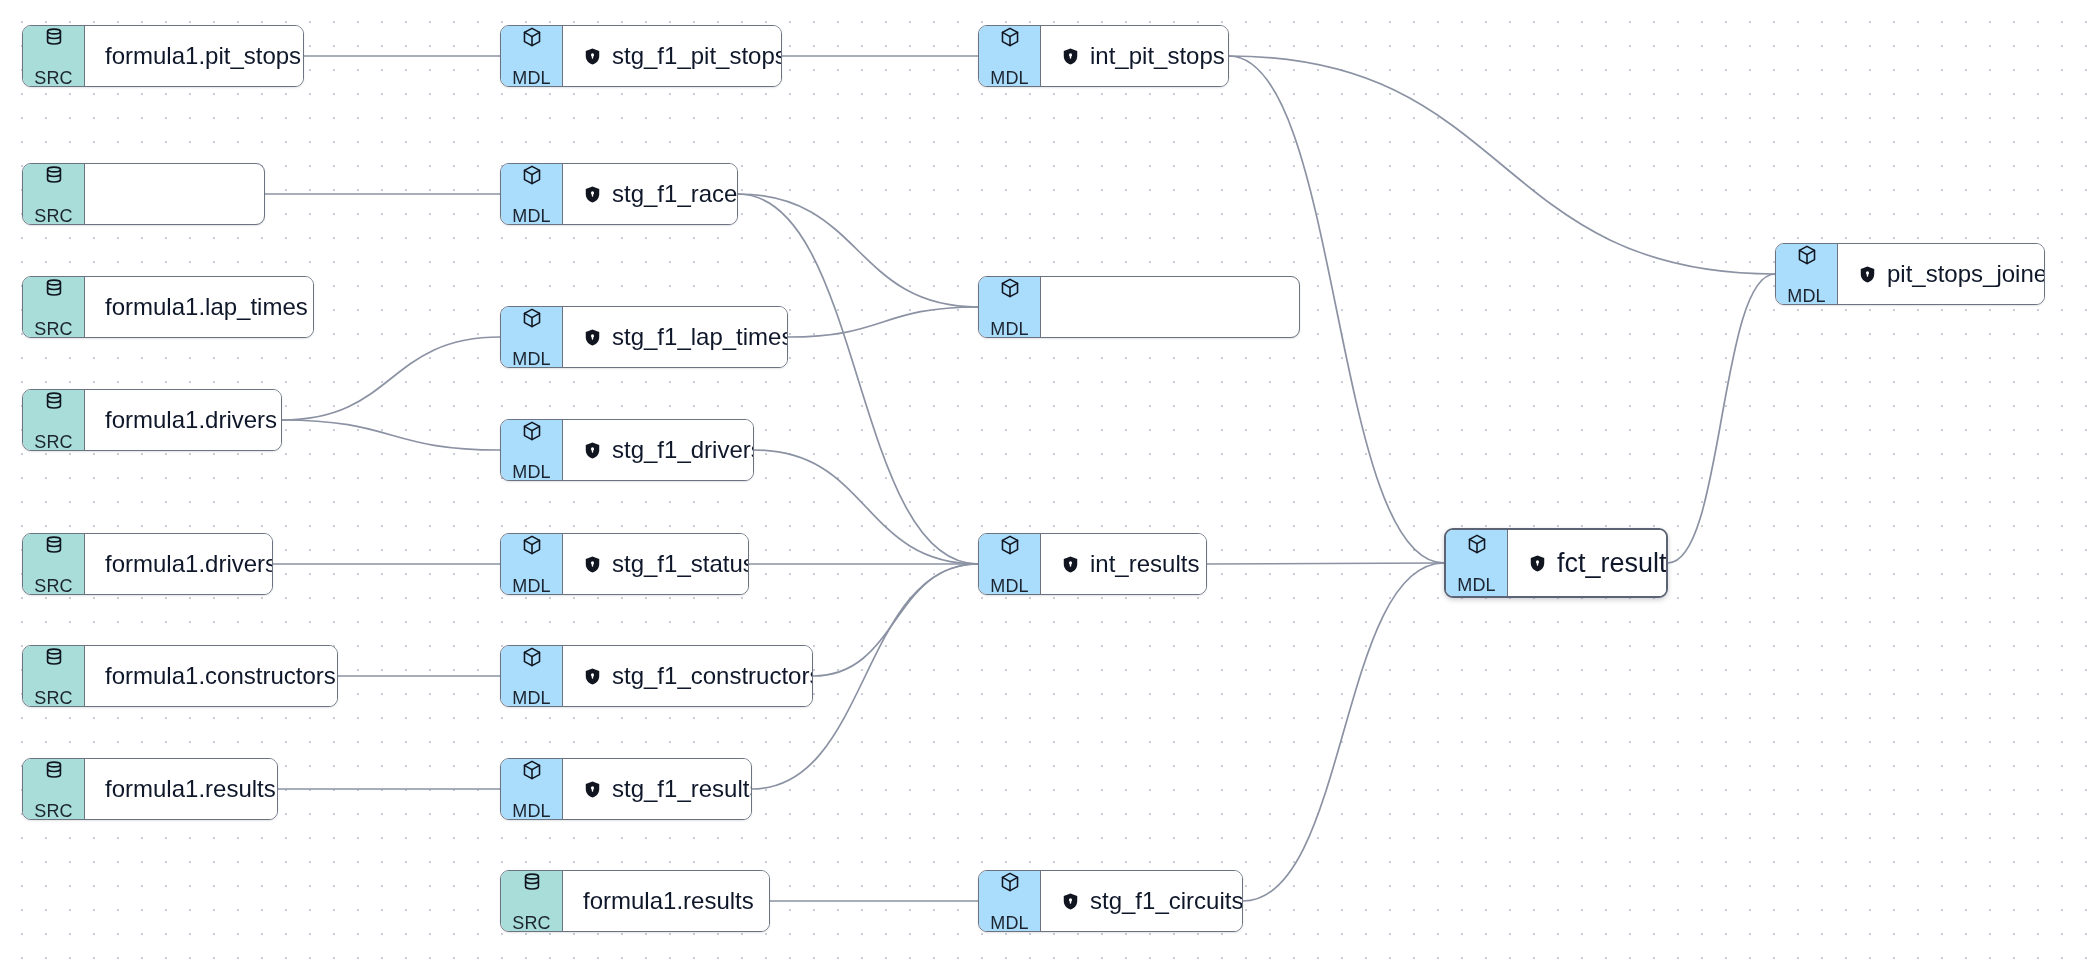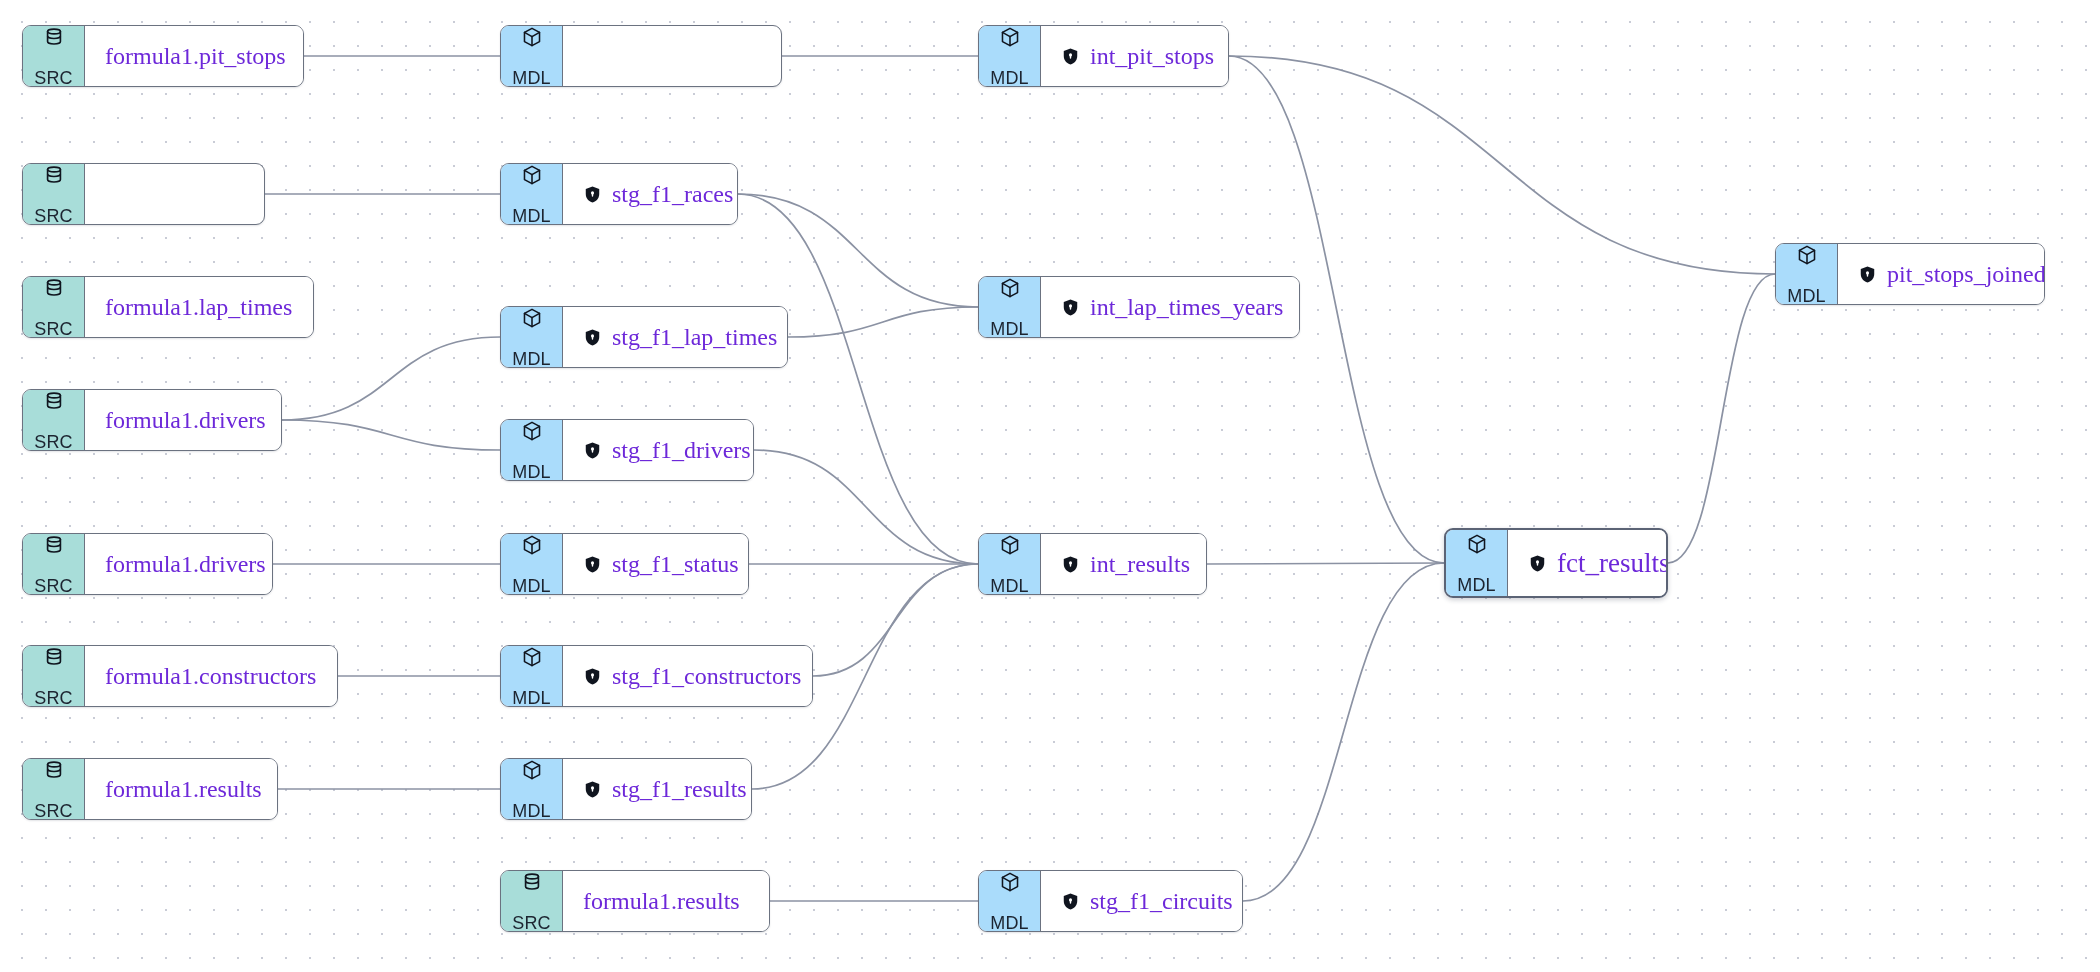--- a/index.html
+++ b/index.html
@@ -73,23 +73,23 @@
     display: flex;
     align-items: center;
     padding: 0 20px;
     gap: 10px;
     white-space: nowrap;
     background: #ffffff;
   }
   .body .shield { flex: 0 0 auto; line-height: 0; }
   .label {
     font-size: 24px;
-    color: #6d28d9;
+    color: #0f172a;
     line-height: 1;
-    font-family: Liberation Serif, serif;
+    font-family: Liberation Sans, sans-serif;
   }
   .node.highlight .label { font-size: 27px; }
 </style>
 </head>
 <body>
 
 <div id="canvas">
   <svg id="edges" width="2100" height="972" viewBox="0 0 2100 972">
       <path d="M 304 56 C 405.92 56, 398.08 56, 500 56" fill="none" stroke="#8b92a3" stroke-width="1.7"></path>
       <path d="M 265 194 C 387.2 194, 377.8 194, 500 194" fill="none" stroke="#8b92a3" stroke-width="1.7"></path>
@@ -217,20 +217,28 @@
       </div>
       <div class="node" style="left: 500px; top: 25px; width: 282px; height: 62px;">
         <div class="badge mdl">
           <span class="glyph"><svg width="22" height="22" viewBox="0 0 24 24" fill="none" stroke="#10151f" stroke-width="1.7" stroke-linecap="round" stroke-linejoin="round">
               <path d="M12 2.6 20.2 7v10L12 21.4 3.8 17V7z"></path>
               <path d="M3.8 7 12 11.6 20.2 7"></path>
               <path d="M12 11.6v9.8"></path>
             </svg></span>
           <span class="btxt">MDL</span>
         </div>
+        <div class="body">
+          <span class="shield"><svg width="19" height="19" viewBox="0 0 24 24">
+              <path d="M12 1.8 20.5 5v6.4c0 5.4-3.6 9.3-8.5 10.8C7.1 20.7 3.5 16.8 3.5 11.4V5z" fill="#10151f"></path>
+              <circle cx="12" cy="10" r="2" fill="#ffffff"></circle>
+              <rect x="11.1" y="10.6" width="1.8" height="4.2" rx="0.9" fill="#ffffff"></rect>
+            </svg></span>
+          <span class="label">stg_f1_pit_stops</span>
+        </div>
       </div>
       <div class="node" style="left: 500px; top: 163px; width: 238px; height: 62px;">
         <div class="badge mdl">
           <span class="glyph"><svg width="22" height="22" viewBox="0 0 24 24" fill="none" stroke="#10151f" stroke-width="1.7" stroke-linecap="round" stroke-linejoin="round">
               <path d="M12 2.6 20.2 7v10L12 21.4 3.8 17V7z"></path>
               <path d="M3.8 7 12 11.6 20.2 7"></path>
               <path d="M12 11.6v9.8"></path>
             </svg></span>
           <span class="btxt">MDL</span>
         </div>
@@ -370,28 +378,20 @@
         </div>
       </div>
       <div class="node" style="left: 978px; top: 276px; width: 322px; height: 62px;">
         <div class="badge mdl">
           <span class="glyph"><svg width="22" height="22" viewBox="0 0 24 24" fill="none" stroke="#10151f" stroke-width="1.7" stroke-linecap="round" stroke-linejoin="round">
               <path d="M12 2.6 20.2 7v10L12 21.4 3.8 17V7z"></path>
               <path d="M3.8 7 12 11.6 20.2 7"></path>
               <path d="M12 11.6v9.8"></path>
             </svg></span>
           <span class="btxt">MDL</span>
-        </div>
-        <div class="body">
-          <span class="shield"><svg width="19" height="19" viewBox="0 0 24 24">
-              <path d="M12 1.8 20.5 5v6.4c0 5.4-3.6 9.3-8.5 10.8C7.1 20.7 3.5 16.8 3.5 11.4V5z" fill="#10151f"></path>
-              <circle cx="12" cy="10" r="2" fill="#ffffff"></circle>
-              <rect x="11.1" y="10.6" width="1.8" height="4.2" rx="0.9" fill="#ffffff"></rect>
-            </svg></span>
-          <span class="label">int_lap_times_years</span>
         </div>
       </div>
       <div class="node" style="left: 978px; top: 533px; width: 229px; height: 62px;">
         <div class="badge mdl">
           <span class="glyph"><svg width="22" height="22" viewBox="0 0 24 24" fill="none" stroke="#10151f" stroke-width="1.7" stroke-linecap="round" stroke-linejoin="round">
               <path d="M12 2.6 20.2 7v10L12 21.4 3.8 17V7z"></path>
               <path d="M3.8 7 12 11.6 20.2 7"></path>
               <path d="M12 11.6v9.8"></path>
             </svg></span>
           <span class="btxt">MDL</span>

